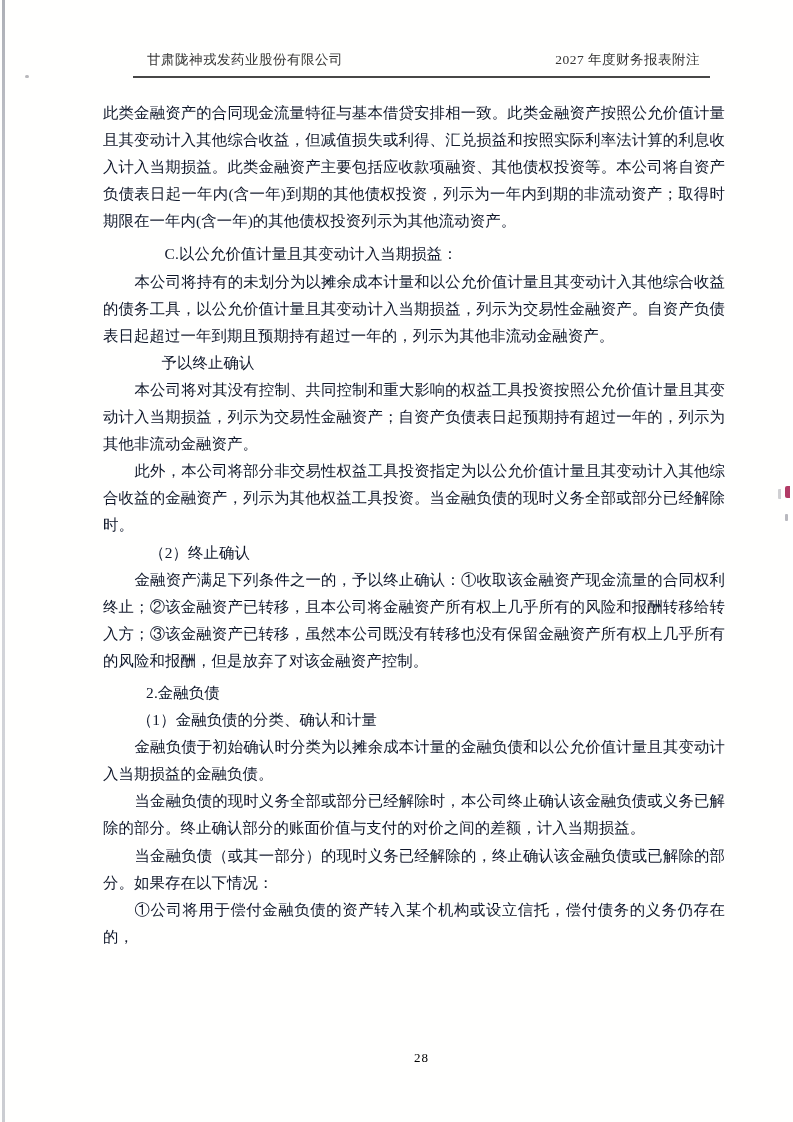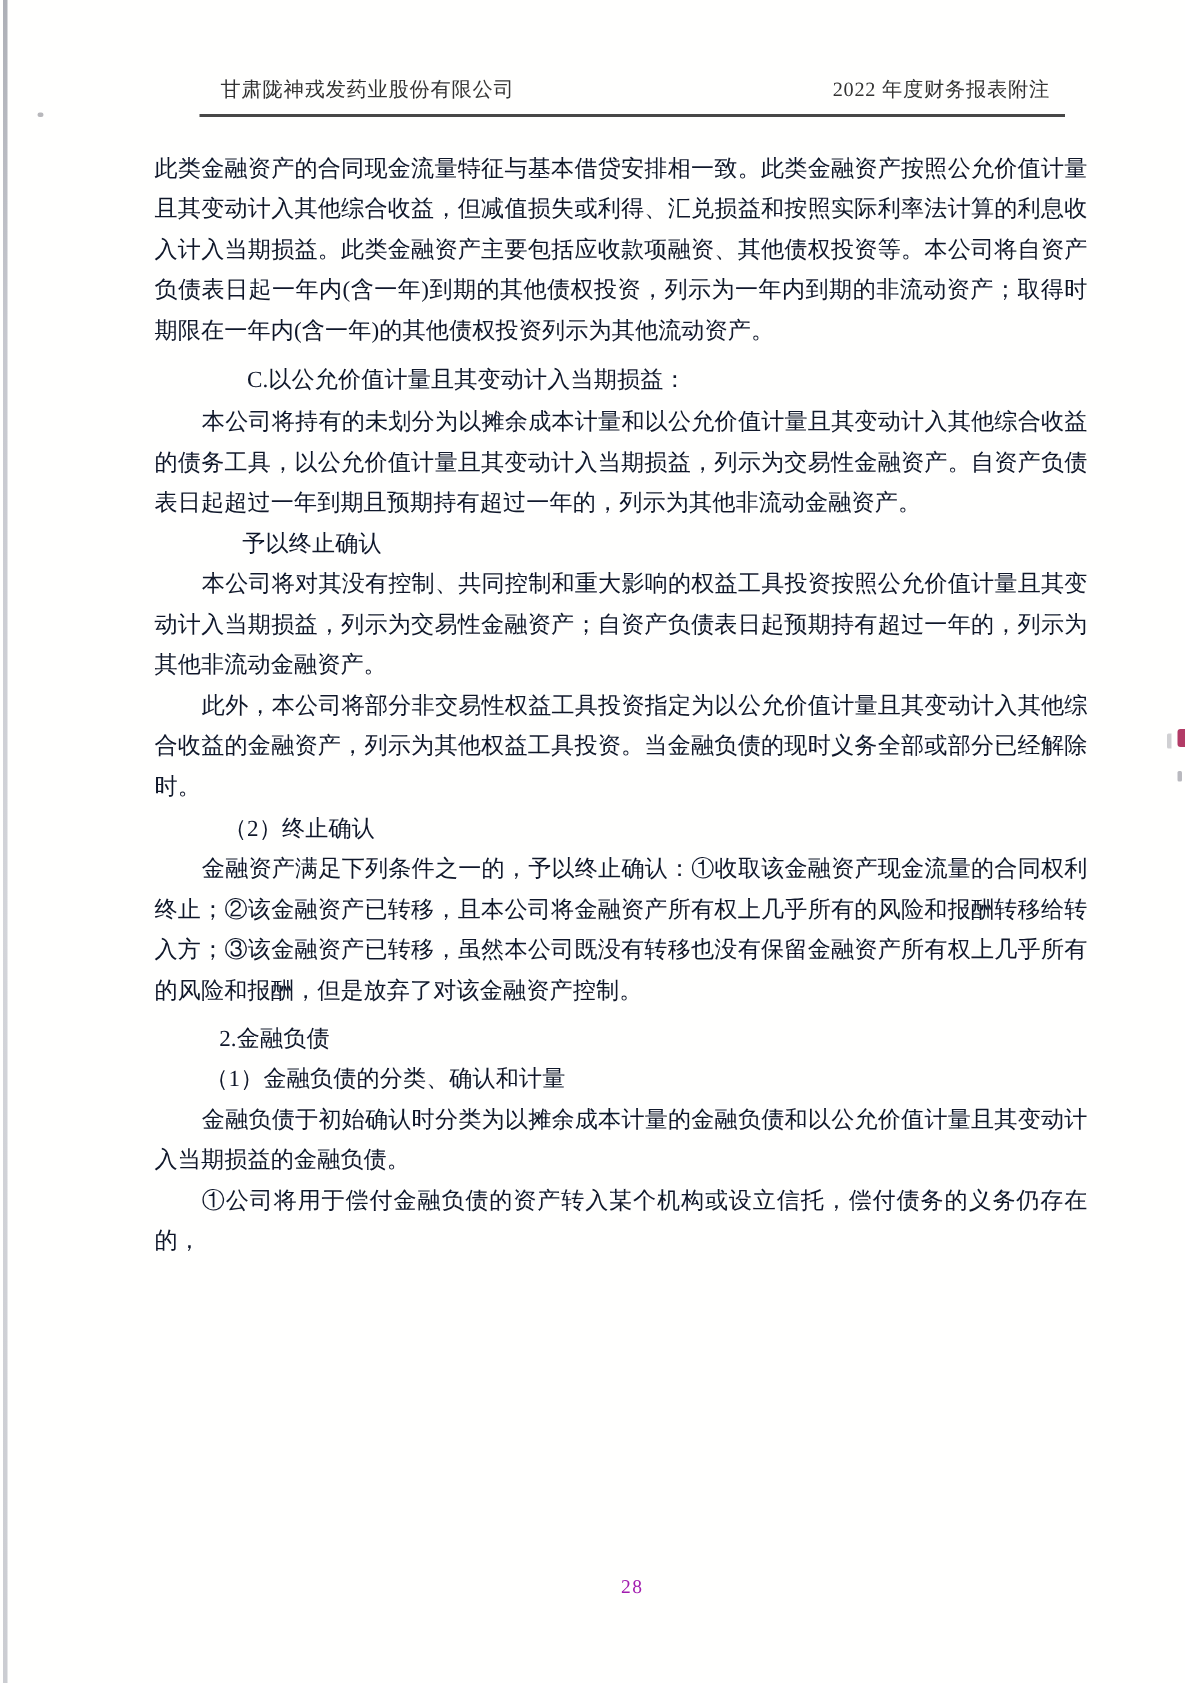--- a/index.html
+++ b/index.html
@@ -49,21 +49,21 @@
   .ind28 { text-indent: 2.8em; }
   .ind3  { text-indent: 3em; }
   .ind38 { text-indent: 3.8em; }
   .ind4  { text-indent: 4em; }
   .gap6 { margin-top: 6px !important; }
   .gap5 { margin-top: 5px !important; }
   .page-number {
     position: absolute;
     left: 414px; top: 1050px;
     font-size: 13px;
-    color: #a21caf;
+    color: #000000;
     letter-spacing: 1px;
   }
   
   .ink-mark {
     position: absolute;
     right: 0px; top: 486px;
     width: 5px; height: 12px;
     background: #b23b66;
     border-radius: 2px 0 0 2px;
     box-shadow: -8px 2px 0 -1px rgba(150,150,160,0.45);
@@ -87,35 +87,37 @@
 </head>
 <body>
 
 <div class="page">
 
   <div class="edge-shadow"></div>
   <div class="left-speck"></div>
 
   <div class="header">
     <span class="company">甘肃陇神戎发药业股份有限公司</span>
-    <span class="title">2022 年度财务报表附注</span>
+    <span class="title">2027 年度财务报表附注</span>
   </div>
 
   <div class="content">
     <p class="ind0">此类金融资产的合同现金流量特征与基本借贷安排相一致。此类金融资产按照公允价值计量且其变动计入其他综合收益，但减值损失或利得、汇兑损益和按照实际利率法计算的利息收入计入当期损益。此类金融资产主要包括应收款项融资、其他债权投资等。本公司将自资产负债表日起一年内(含一年)到期的其他债权投资，列示为一年内到期的非流动资产；取得时期限在一年内(含一年)的其他债权投资列示为其他流动资产。</p>
     <p class="ind4 gap6">C.以公允价值计量且其变动计入当期损益：</p>
     <p class="ind2">本公司将持有的未划分为以摊余成本计量和以公允价值计量且其变动计入其他综合收益的债务工具，以公允价值计量且其变动计入当期损益，列示为交易性金融资产。自资产负债表日起超过一年到期且预期持有超过一年的，列示为其他非流动金融资产。</p>
     <p class="ind38">予以终止确认</p>
     <p class="ind2">本公司将对其没有控制、共同控制和重大影响的权益工具投资按照公允价值计量且其变动计入当期损益，列示为交易性金融资产；自资产负债表日起预期持有超过一年的，列示为其他非流动金融资产。</p>
     <p class="ind2">此外，本公司将部分非交易性权益工具投资指定为以公允价值计量且其变动计入其他综合收益的金融资产，列示为其他权益工具投资。当金融负债的现时义务全部或部分已经解除时。</p>
     <p class="ind3">（2）终止确认</p>
     <p class="ind2">金融资产满足下列条件之一的，予以终止确认：①收取该金融资产现金流量的合同权利终止；②该金融资产已转移，且本公司将金融资产所有权上几乎所有的风险和报酬转移给转入方；③该金融资产已转移，虽然本公司既没有转移也没有保留金融资产所有权上几乎所有的风险和报酬，但是放弃了对该金融资产控制。</p>
     <p class="ind28 gap5">2.金融负债</p>
     <p class="ind2x">（1）金融负债的分类、确认和计量</p>
     <p class="ind2">金融负债于初始确认时分类为以摊余成本计量的金融负债和以公允价值计量且其变动计入当期损益的金融负债。</p>
+    <p class="ind2">当金融负债的现时义务全部或部分已经解除时，本公司终止确认该金融负债或义务已解除的部分。终止确认部分的账面价值与支付的对价之间的差额，计入当期损益。</p>
+    <p class="ind2">当金融负债（或其一部分）的现时义务已经解除的，终止确认该金融负债或已解除的部分。如果存在以下情况：</p>
     <p class="ind2">①公司将用于偿付金融负债的资产转入某个机构或设立信托，偿付债务的义务仍存在的，</p>
   </div>
 
   <div class="page-number">28</div>
 
   <div class="ink-mark"></div>
   <div class="gray-speck"></div>
 
 </div>
 

